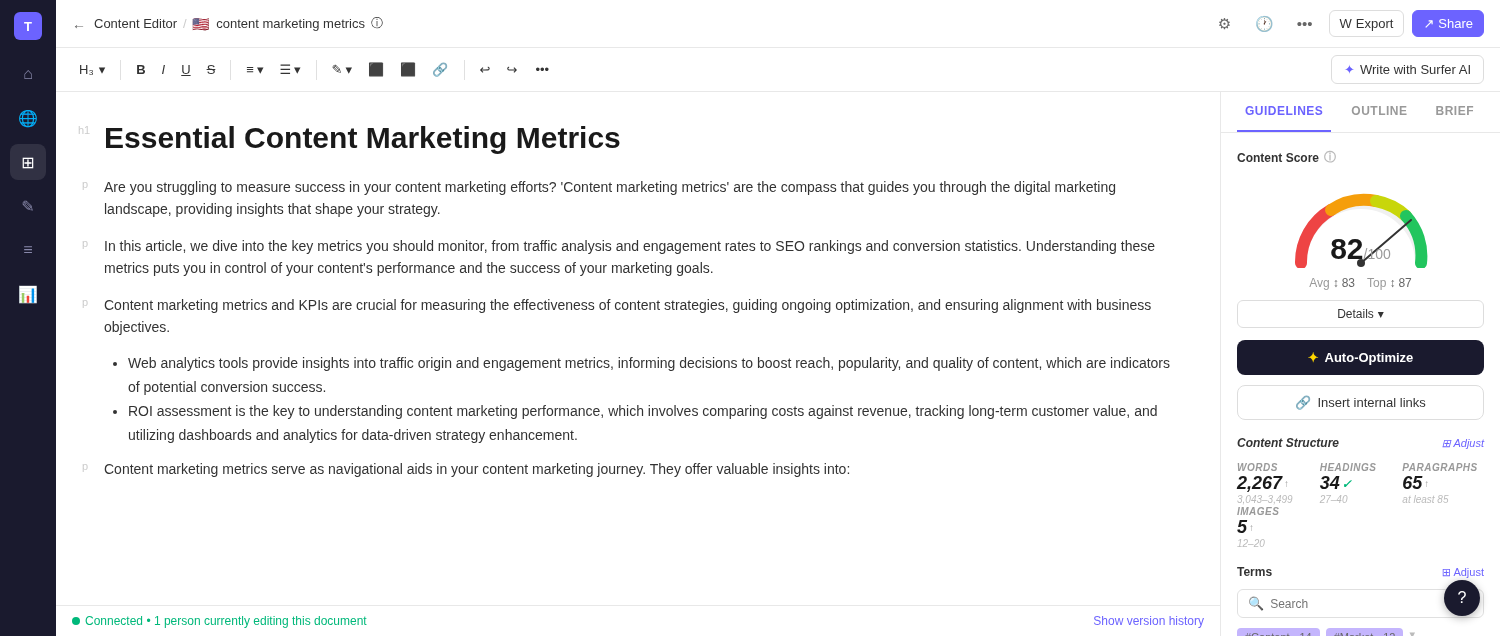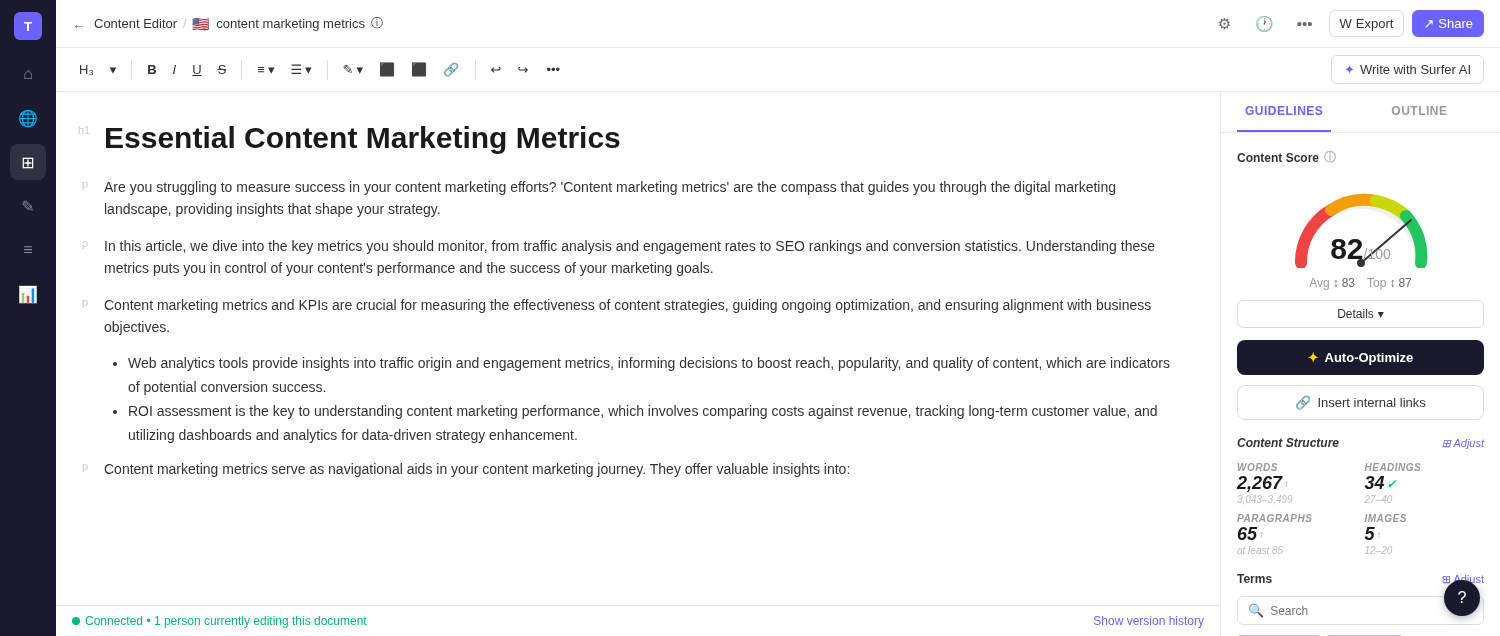--- a/index.html
+++ b/index.html
@@ -76,21 +76,21 @@
       flex-shrink: 0;
     }
     .toolbar-group { display: flex; align-items: center; gap: 2px; }
     .toolbar-sep { width: 1px; height: 20px; background: #e0e0e0; margin: 0 4px; }
     .toolbar-btn {
       padding: 4px 7px; border-radius: 4px; cursor: pointer;
       color: #333; font-size: 13px; display: flex; align-items: center; gap: 3px;
       border: none; background: none;
     }
     .toolbar-heading-select {
-      display: flex; align-items: center; gap: 16px;
+      display: flex; align-items: center; gap: 5px;
       padding: 4px 7px; border-radius: 4px; cursor: pointer;
       font-size: 13px; color: #333; border: none; background: none;
     }
     .write-ai-btn {
       margin-left: auto;
       display: flex; align-items: center; gap: 5px;
       padding: 6px 12px; border-radius: 6px;
       background: #fff; border: 1px solid #ddd;
       font-size: 13px; color: #333; cursor: pointer;
     }
@@ -150,21 +150,20 @@
       display: flex;
       flex-direction: column;
       background: #fff;
       flex-shrink: 0;
       overflow: hidden;
     }
     .panel-tabs {
       display: flex;
       border-bottom: 1px solid #e8e8e8;
       padding: 0 16px;
-      gap: 40px;
     }
     .panel-tab {
       padding: 12px 8px; font-size: 12px; font-weight: 600;
       color: #999; cursor: pointer; border-bottom: 2px solid transparent;
       margin-right: 12px; text-transform: uppercase; letter-spacing: 0.5px;
     }
     .panel-tab.active { color: #6c63ff; border-bottom-color: #6c63ff; }
 
     .panel-body { flex: 1; overflow-y: auto; padding: 16px; }
 
@@ -205,21 +204,21 @@
       border: 1px solid #ddd; cursor: pointer; display: flex; align-items: center; justify-content: center; gap: 6px;
       margin-bottom: 16px;
     }
 
     
     .structure-section { margin-bottom: 16px; font-style: italic; }
     .structure-header { display: flex; align-items: center; justify-content: space-between; margin-bottom: 12px; }
     .structure-title { font-size: 12px; font-weight: 600; color: #333; }
     .adjust-btn { font-size: 11px; color: #6c63ff; cursor: pointer; display: flex; align-items: center; gap: 3px; }
 
-    .structure-stats { display: grid; grid-template-columns: 1fr 1fr; gap: 8px; }
+    .structure-stats { display: grid; grid-template-columns: 1fr 1fr 1fr; gap: 1px; }
     .stat-card { }
     .stat-card-label { font-size: 10px; text-transform: uppercase; letter-spacing: 0.5px; color: #999; font-weight: 600; }
     .stat-card-value { font-size: 18px; font-weight: 700; color: #1a1a1a; display: flex; align-items: center; gap: 2px; }
     .stat-card-value .tick { color: #00b87a; font-size: 12px; }
     .stat-card-value .arrow-up { color: #999; font-size: 10px; }
     .stat-card-range { font-size: 10px; color: #bbb; }
 
     
     .terms-section { }
     .terms-header { display: flex; align-items: center; justify-content: space-between; margin-bottom: 10px; }

